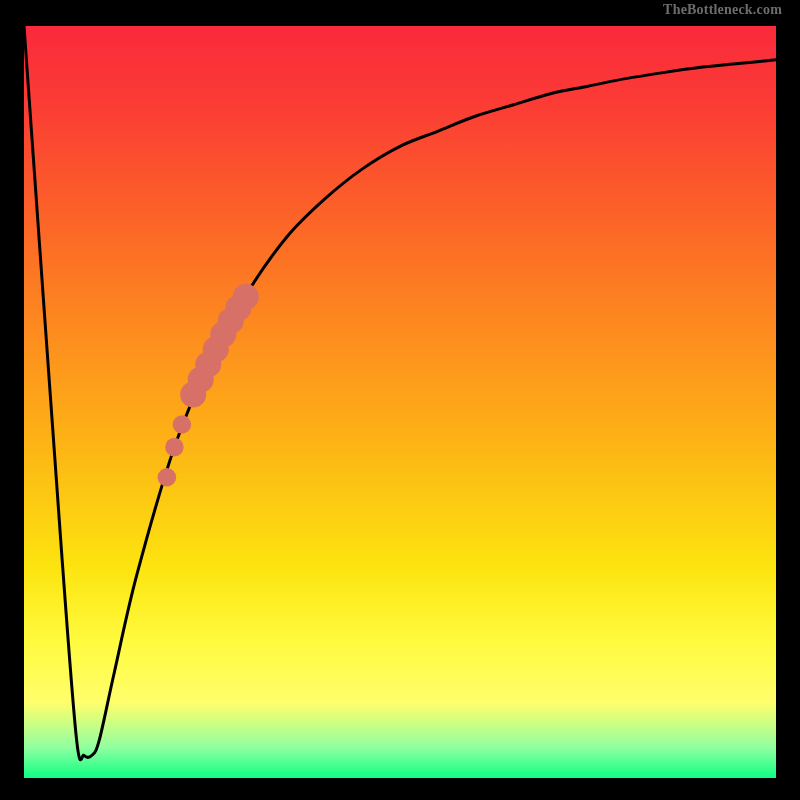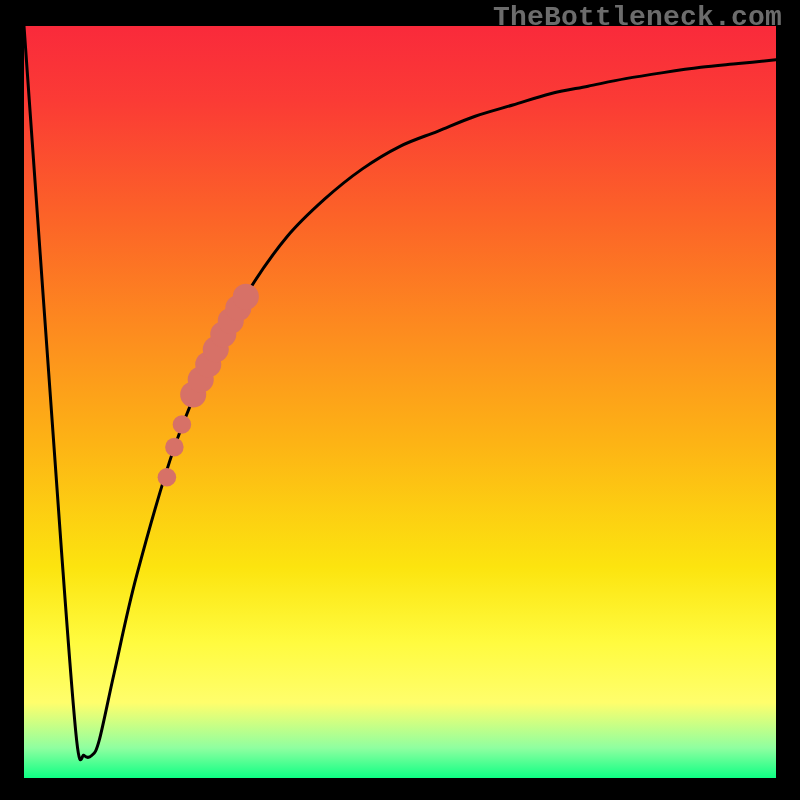--- a/index.html
+++ b/index.html
@@ -44,22 +44,22 @@
     );
   }
   .svg-layer {
     position: absolute;
     inset: 0;
   }
   .watermark {
     position: absolute;
     top: 2px;
     right: 18px;
-    font-family: Liberation Mono, monospace;
-    font-size: 28px;
+    font-family: Liberation Serif, serif;
+    font-size: 14px;
     font-weight: 600;
     color: #6c6c6c;
     letter-spacing: 0.2px;
   }
 </style>
 </head>
 <body>
 
 <div class="frame">
   <div class="watermark">TheBottleneck.com</div>

